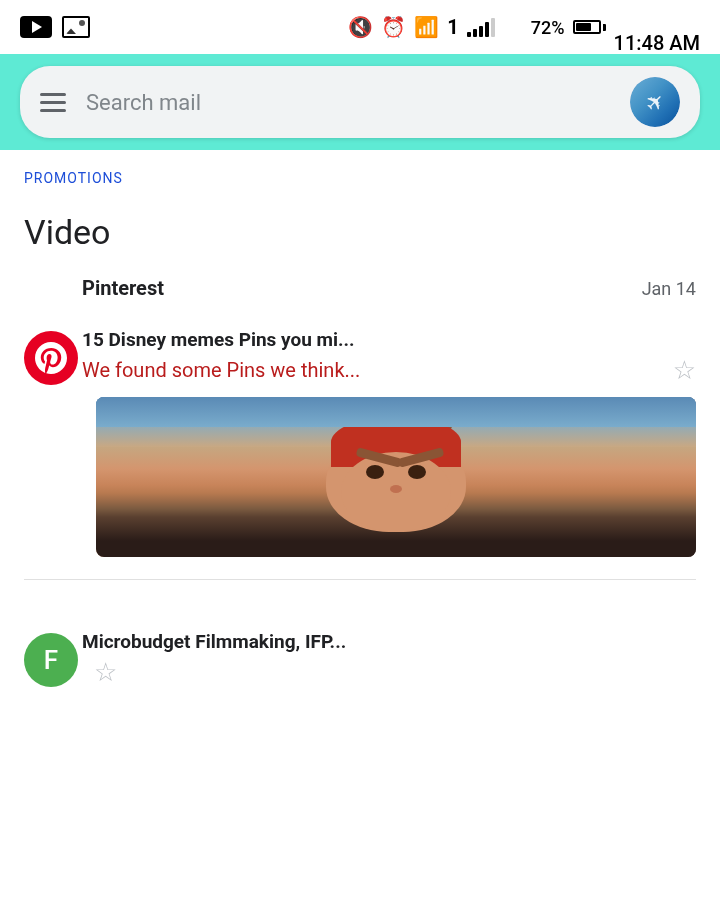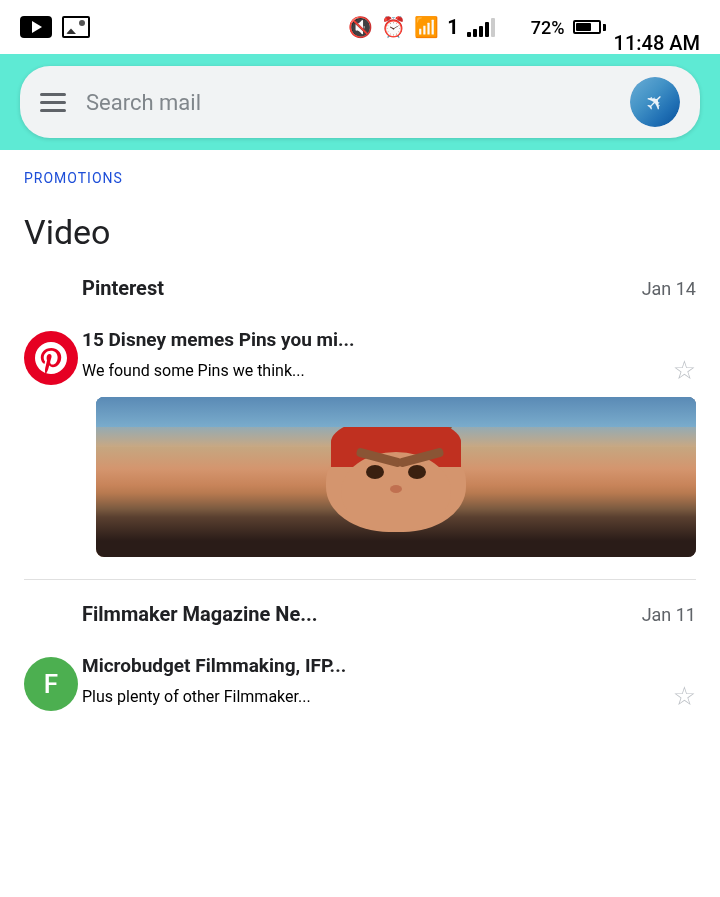--- a/index.html
+++ b/index.html
@@ -245,22 +245,22 @@
       margin-top: 28px;
     }
 
     .email-preview-row {
       display: flex;
       justify-content: space-between;
       align-items: center;
     }
 
     .email-preview {
-      font-size: 16px;
-      color: #000000;
+      font-size: 20px;
+      color: #b91c1c;
       flex: 1;
       white-space: nowrap;
       overflow: hidden;
       text-overflow: ellipsis;
     }
 
     .star-icon {
       font-size: 26px;
       color: #bdc1c6;
       margin-left: 12px;
@@ -498,24 +498,19 @@
 </div>
 
 <div class="email-separator"></div>
 
 <div class="email-item" style="padding-top: 22px;">
   <div class="email-header">
     <div class="sender-avatar filmmaker-avatar">
       <span>F</span>
     </div>
     <div class="email-content">
-      <div class="email-top-row">
-        <span class="sender-name">Filmmaker Magazine Ne...</span>
-        <span class="email-date">Jan 11</span>
-      </div>
       <div class="email-subject">Microbudget Filmmaking, IFP...</div>
       <div class="email-preview-row">
-        <span class="email-preview">Plus plenty of other Filmmaker...</span>
         <span class="star-icon">☆</span>
       </div>
     </div>
   </div>
 </div>
 
 </body></html>

